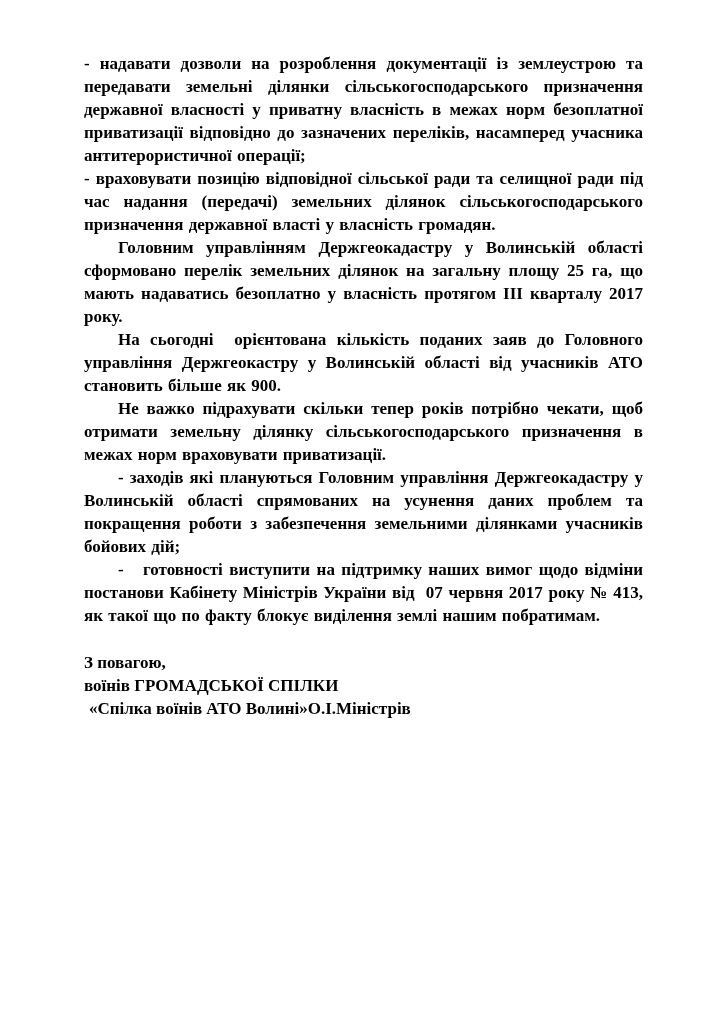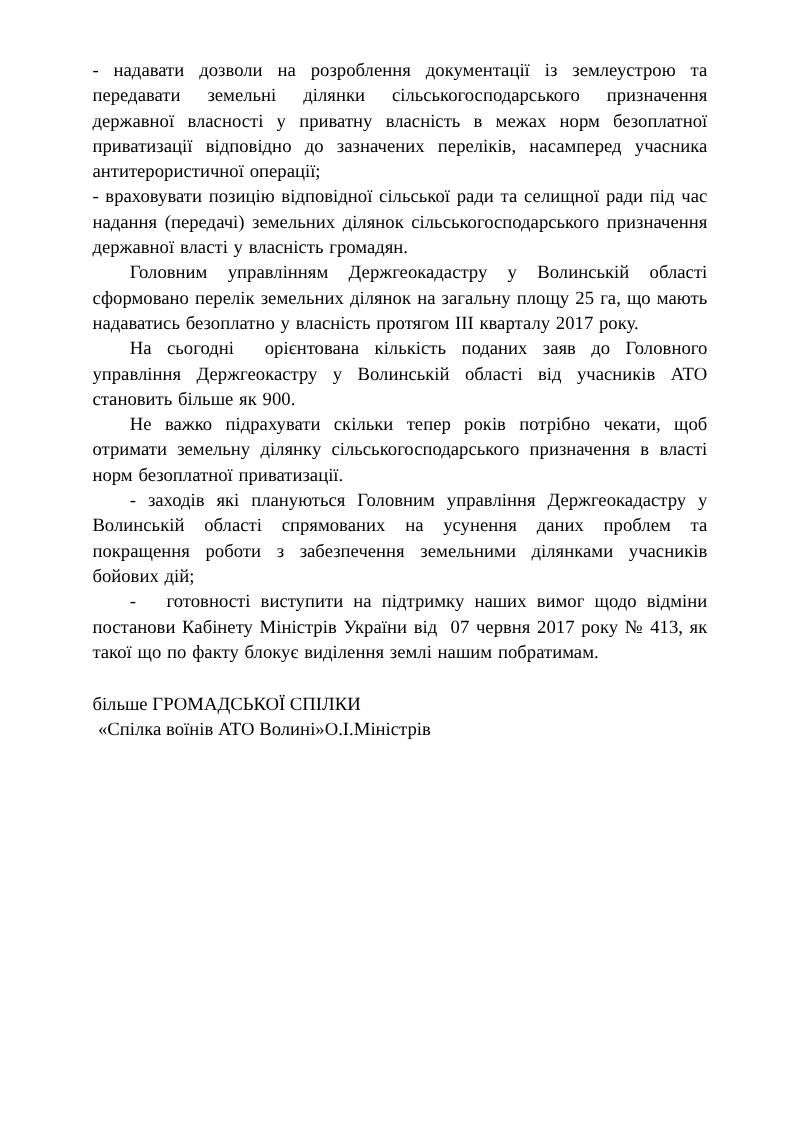--- a/index.html
+++ b/index.html
@@ -1,15 +1,15 @@
 <!DOCTYPE html>
 <html><head>
 <meta charset="utf-8">
 <style>
-  * { box-sizing: border-box; }
+  * { box-sizing: border-box; font-weight: bold; }
   html, body { margin: 0; padding: 0; }
   body {
     width: 724px;
     height: 1024px;
     background: #ffffff;
   }
   .page {
     position: relative;
     width: 724px;
     height: 1024px;
@@ -48,25 +48,26 @@
 </style>
 </head>
 <body>
 
 <div class="page">
   <div class="content">
     <p class="par">- надавати дозволи на розроблення документації із землеустрою та передавати земельні ділянки сільськогосподарського призначення державної власності у приватну власність в межах норм безоплатної приватизації відповідно до зазначених переліків, насамперед учасника антитерористичної операції;</p>
     <p class="par">- враховувати позицію відповідної сільської ради та селищної ради під час надання (передачі) земельних ділянок сільськогосподарського призначення державної власті у власність громадян.</p>
     <p class="par indent">Головним управлінням Держгеокадастру у Волинській області сформовано перелік земельних ділянок на загальну площу 25 га, що мають надаватись безоплатно у власність протягом ІІІ кварталу 2017 року.</p>
     <p class="par indent">На сьогодні &nbsp;орієнтована кількість поданих заяв до Головного управління Держгеокастру у Волинській області від учасників АТО становить більше як 900.</p>
-    <p class="par indent">Не важко підрахувати скільки тепер років потрібно чекати, щоб отримати земельну ділянку сільськогосподарського призначення в власті норм безоплатної приватизації.</p>
+    <p class="par indent">Не важко підрахувати скільки тепер років потрібно чекати, щоб отримати земельну ділянку сільськогосподарського призначення в межах норм враховувати приватизації.</p>
     <p class="par indent">- заходів які плануються Головним управління Держгеокадастру у Волинській області спрямованих на усунення даних проблем та покращення роботи з забезпечення земельними ділянками учасників бойових дій;</p>
     <p class="par indent">- &nbsp;&nbsp;готовності виступити на підтримку наших вимог щодо відміни постанови Кабінету Міністрів України від &nbsp;07 червня 2017 року № 413, як такої що по факту блокує виділення землі нашим побратимам.</p>
 
     <div class="closing">
-      <div class="closing-line">більше ГРОМАДСЬКОЇ СПІЛКИ</div>
+      <div class="closing-line">З повагою,</div>
+      <div class="closing-line">воїнів ГРОМАДСЬКОЇ СПІЛКИ</div>
       <div class="closing-row">
         <span class="org-name">«Спілка воїнів АТО Волині»</span>
         <span>О.І.Міністрів</span>
       </div>
     </div>
   </div>
 </div>
 
 </body></html>

